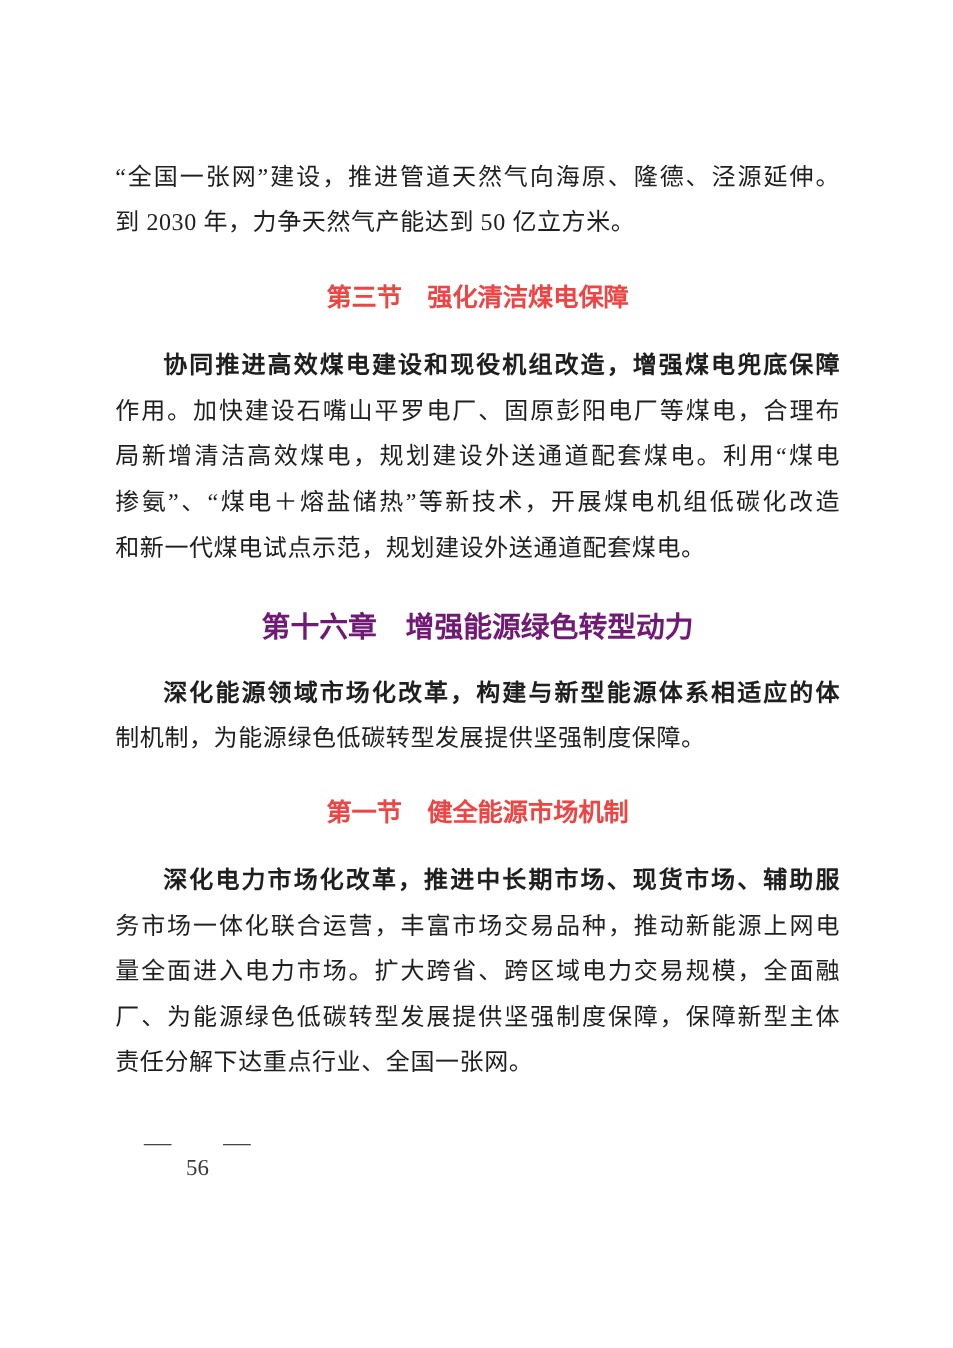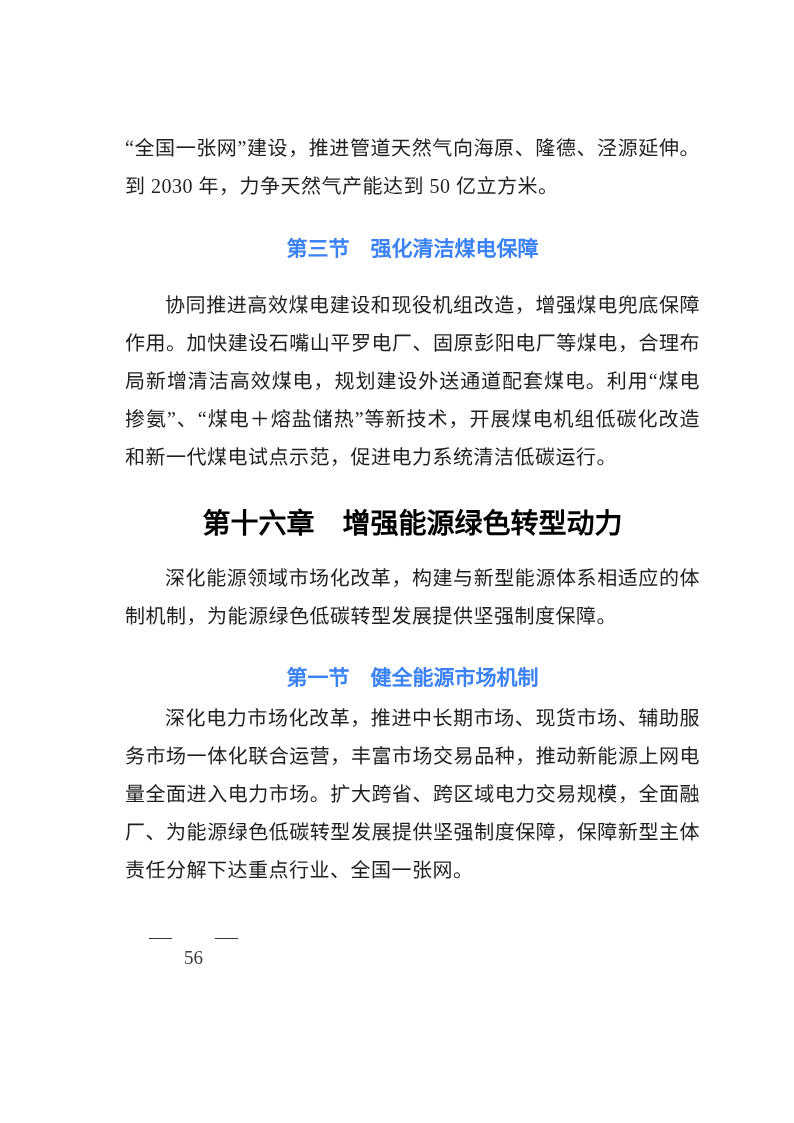--- a/index.html
+++ b/index.html
@@ -11,21 +11,20 @@
     overflow: hidden;
   }
 
   .sheet {
     position: relative;
     width: 794px;
     height: 823px;
     background: #ffffff;
     color: #1f1f1f;
     font-family: "Liberation Serif", "DejaVu Serif", serif;
-    padding-left: 29px;
   }
 
   .content {
     padding: 129px 94px 0 96px;
   }
 
   
   .para { font-size: 20px; }
 
   .line {
@@ -39,42 +38,43 @@
     white-space: nowrap;
     overflow: hidden;
   }
 
   .line.end {
     text-align-last: left;
   }
 
   .line.indent {
     text-indent: 2em;
+    font-weight: bold;
   }
 
   
   .heading-section {
     font-family: "Liberation Sans", "DejaVu Sans", sans-serif;
     font-weight: bold;
     font-size: 21px;
     line-height: 38px;
     text-align: center;
-    color: #3b82f6;
+    color: #ef4444;
   }
   .heading-section.sec3 { margin: 25px 0 18px; }
-  .heading-section.sec1 { margin: 24px 0 2px; }
+  .heading-section.sec1 { margin: 24px 0 18px; }
 
   
   .heading-chapter {
     font-family: "Liberation Sans", "DejaVu Sans", sans-serif;
     font-weight: bold;
-    font-size: 28px;
+    font-size: 24px;
     line-height: 42px;
     text-align: center;
-    color: #000000;
+    color: #701a75;
     margin: 27px 0 14px;
   }
 
   
   .footer {
     margin-top: 16px;
     margin-left: 26px;
     display: flex;
     align-items: center;
     gap: 14px;
@@ -104,21 +104,21 @@
       <span class="line end">到 2030 年，力争天然气产能达到 50 亿立方米。</span>
     </div>
 
     <div class="heading-section sec3">第三节　强化清洁煤电保障</div>
 
     <div class="para">
       <span class="line indent">协同推进高效煤电建设和现役机组改造，增强煤电兜底保障</span>
       <span class="line">作用。加快建设石嘴山平罗电厂、固原彭阳电厂等煤电，合理布</span>
       <span class="line">局新增清洁高效煤电，规划建设外送通道配套煤电。利用“煤电</span>
       <span class="line">掺氨”、“煤电＋熔盐储热”等新技术，开展煤电机组低碳化改造</span>
-      <span class="line end">和新一代煤电试点示范，促进电力系统清洁低碳运行。</span>
+      <span class="line end">和新一代煤电试点示范，规划建设外送通道配套煤电。</span>
     </div>
 
     <div class="heading-chapter">第十六章　增强能源绿色转型动力</div>
 
     <div class="para">
       <span class="line indent">深化能源领域市场化改革，构建与新型能源体系相适应的体</span>
       <span class="line end">制机制，为能源绿色低碳转型发展提供坚强制度保障。</span>
     </div>
 
     <div class="heading-section sec1">第一节　健全能源市场机制</div>

